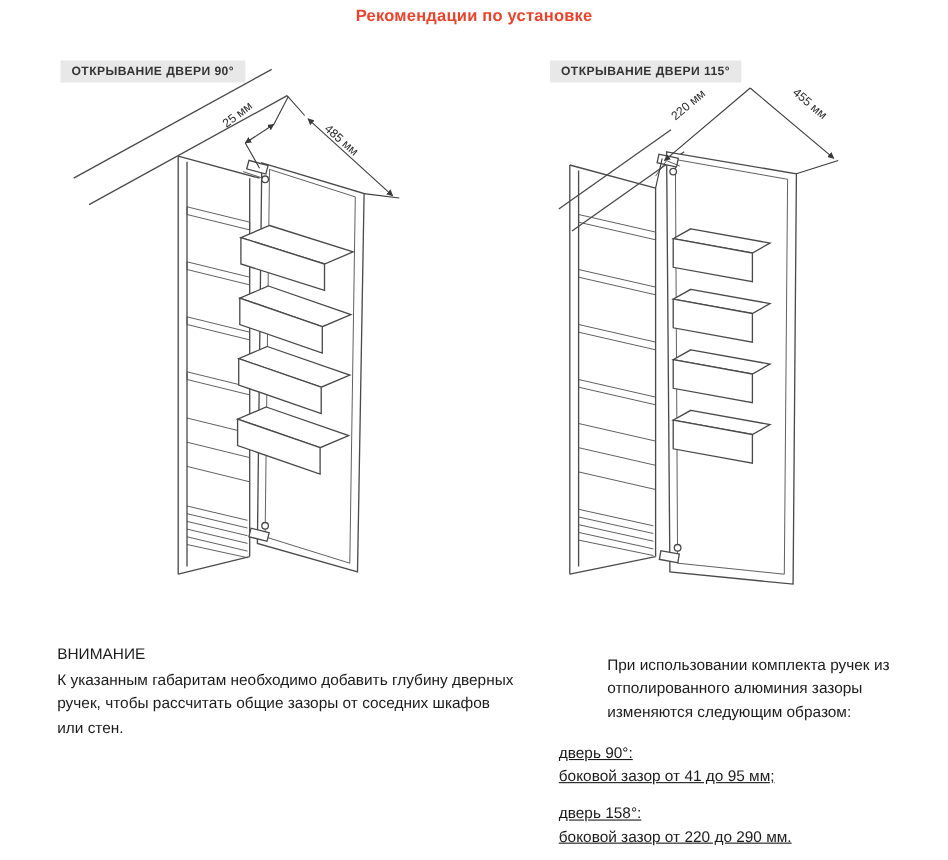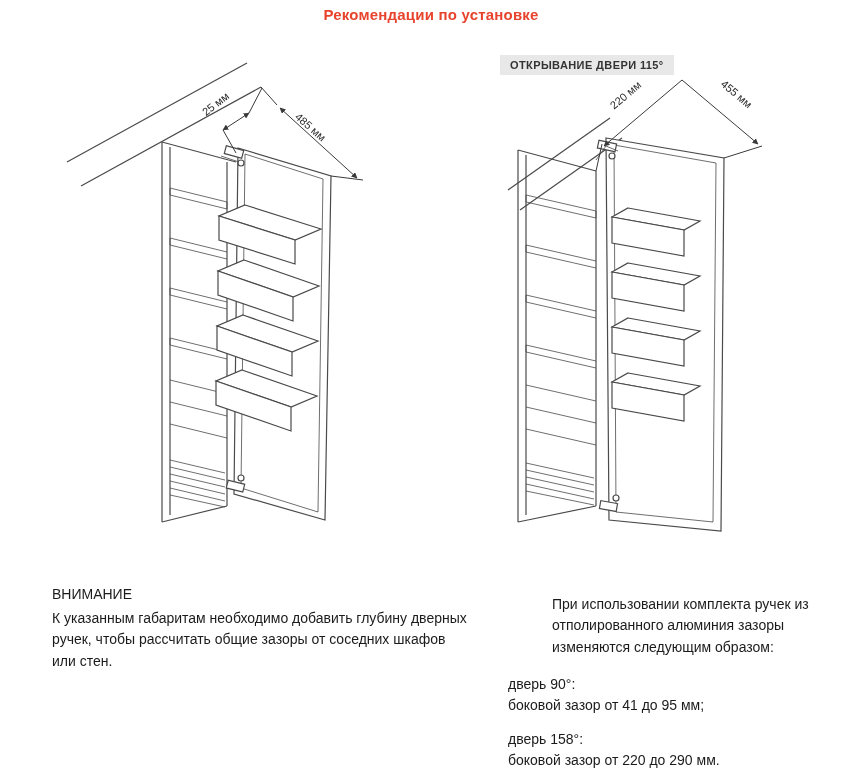--- a/index.html
+++ b/index.html
@@ -39,33 +39,34 @@
   .cols{position:absolute;top:570px;left:52px;display:flex;align-items:flex-start;}
   .col-left{width:415px;}
   .col-right{width:350px;margin-left:41px;padding-top:24px;}
   .section-heading{
     font-family:"Liberation Serif",serif;font-weight:700;
     font-size:19px;color:var(--accent);margin:0 0 10px 0;
   }
   .para{font-size:14px;line-height:1.52;margin:0 0 8px 0;}
   .warning-title{font-size:14px;font-weight:normal;margin:16px 0 6px 0;}
   .pair{margin-bottom:13px;}
-  .pair div{font-size:14px;line-height:1.5;}
+  .pair div{font-size:14px;line-height:1.5;text-decoration:underline;}
   .col-right .para{margin-bottom:16px;margin-left:44px;}
 </style>
 </head>
 <body>
 
 <div class="page">
 
   <div class="page-title">Рекомендации по установке</div>
 
   <div class="diagrams">
 
     <figure class="diagram diagram-90">
+      <div class="diagram-label">ОТКРЫВАНИЕ ДВЕРИ 90°</div>
       <svg viewBox="0 0 395 500" width="395" height="500">
         <defs>
           <marker id="arwL" viewBox="0 0 10 10" refX="9" refY="5" markerWidth="6" markerHeight="6" orient="auto-start-reverse">
             <path d="M0,0 L10,5 L0,10 Z" fill="#3a3a3a"></path>
           </marker>
         </defs>
 
         <g>
           <path class="ln" d="M12,112 L192,13"></path>
           <path class="ln" d="M26,136 L206,37"></path>

